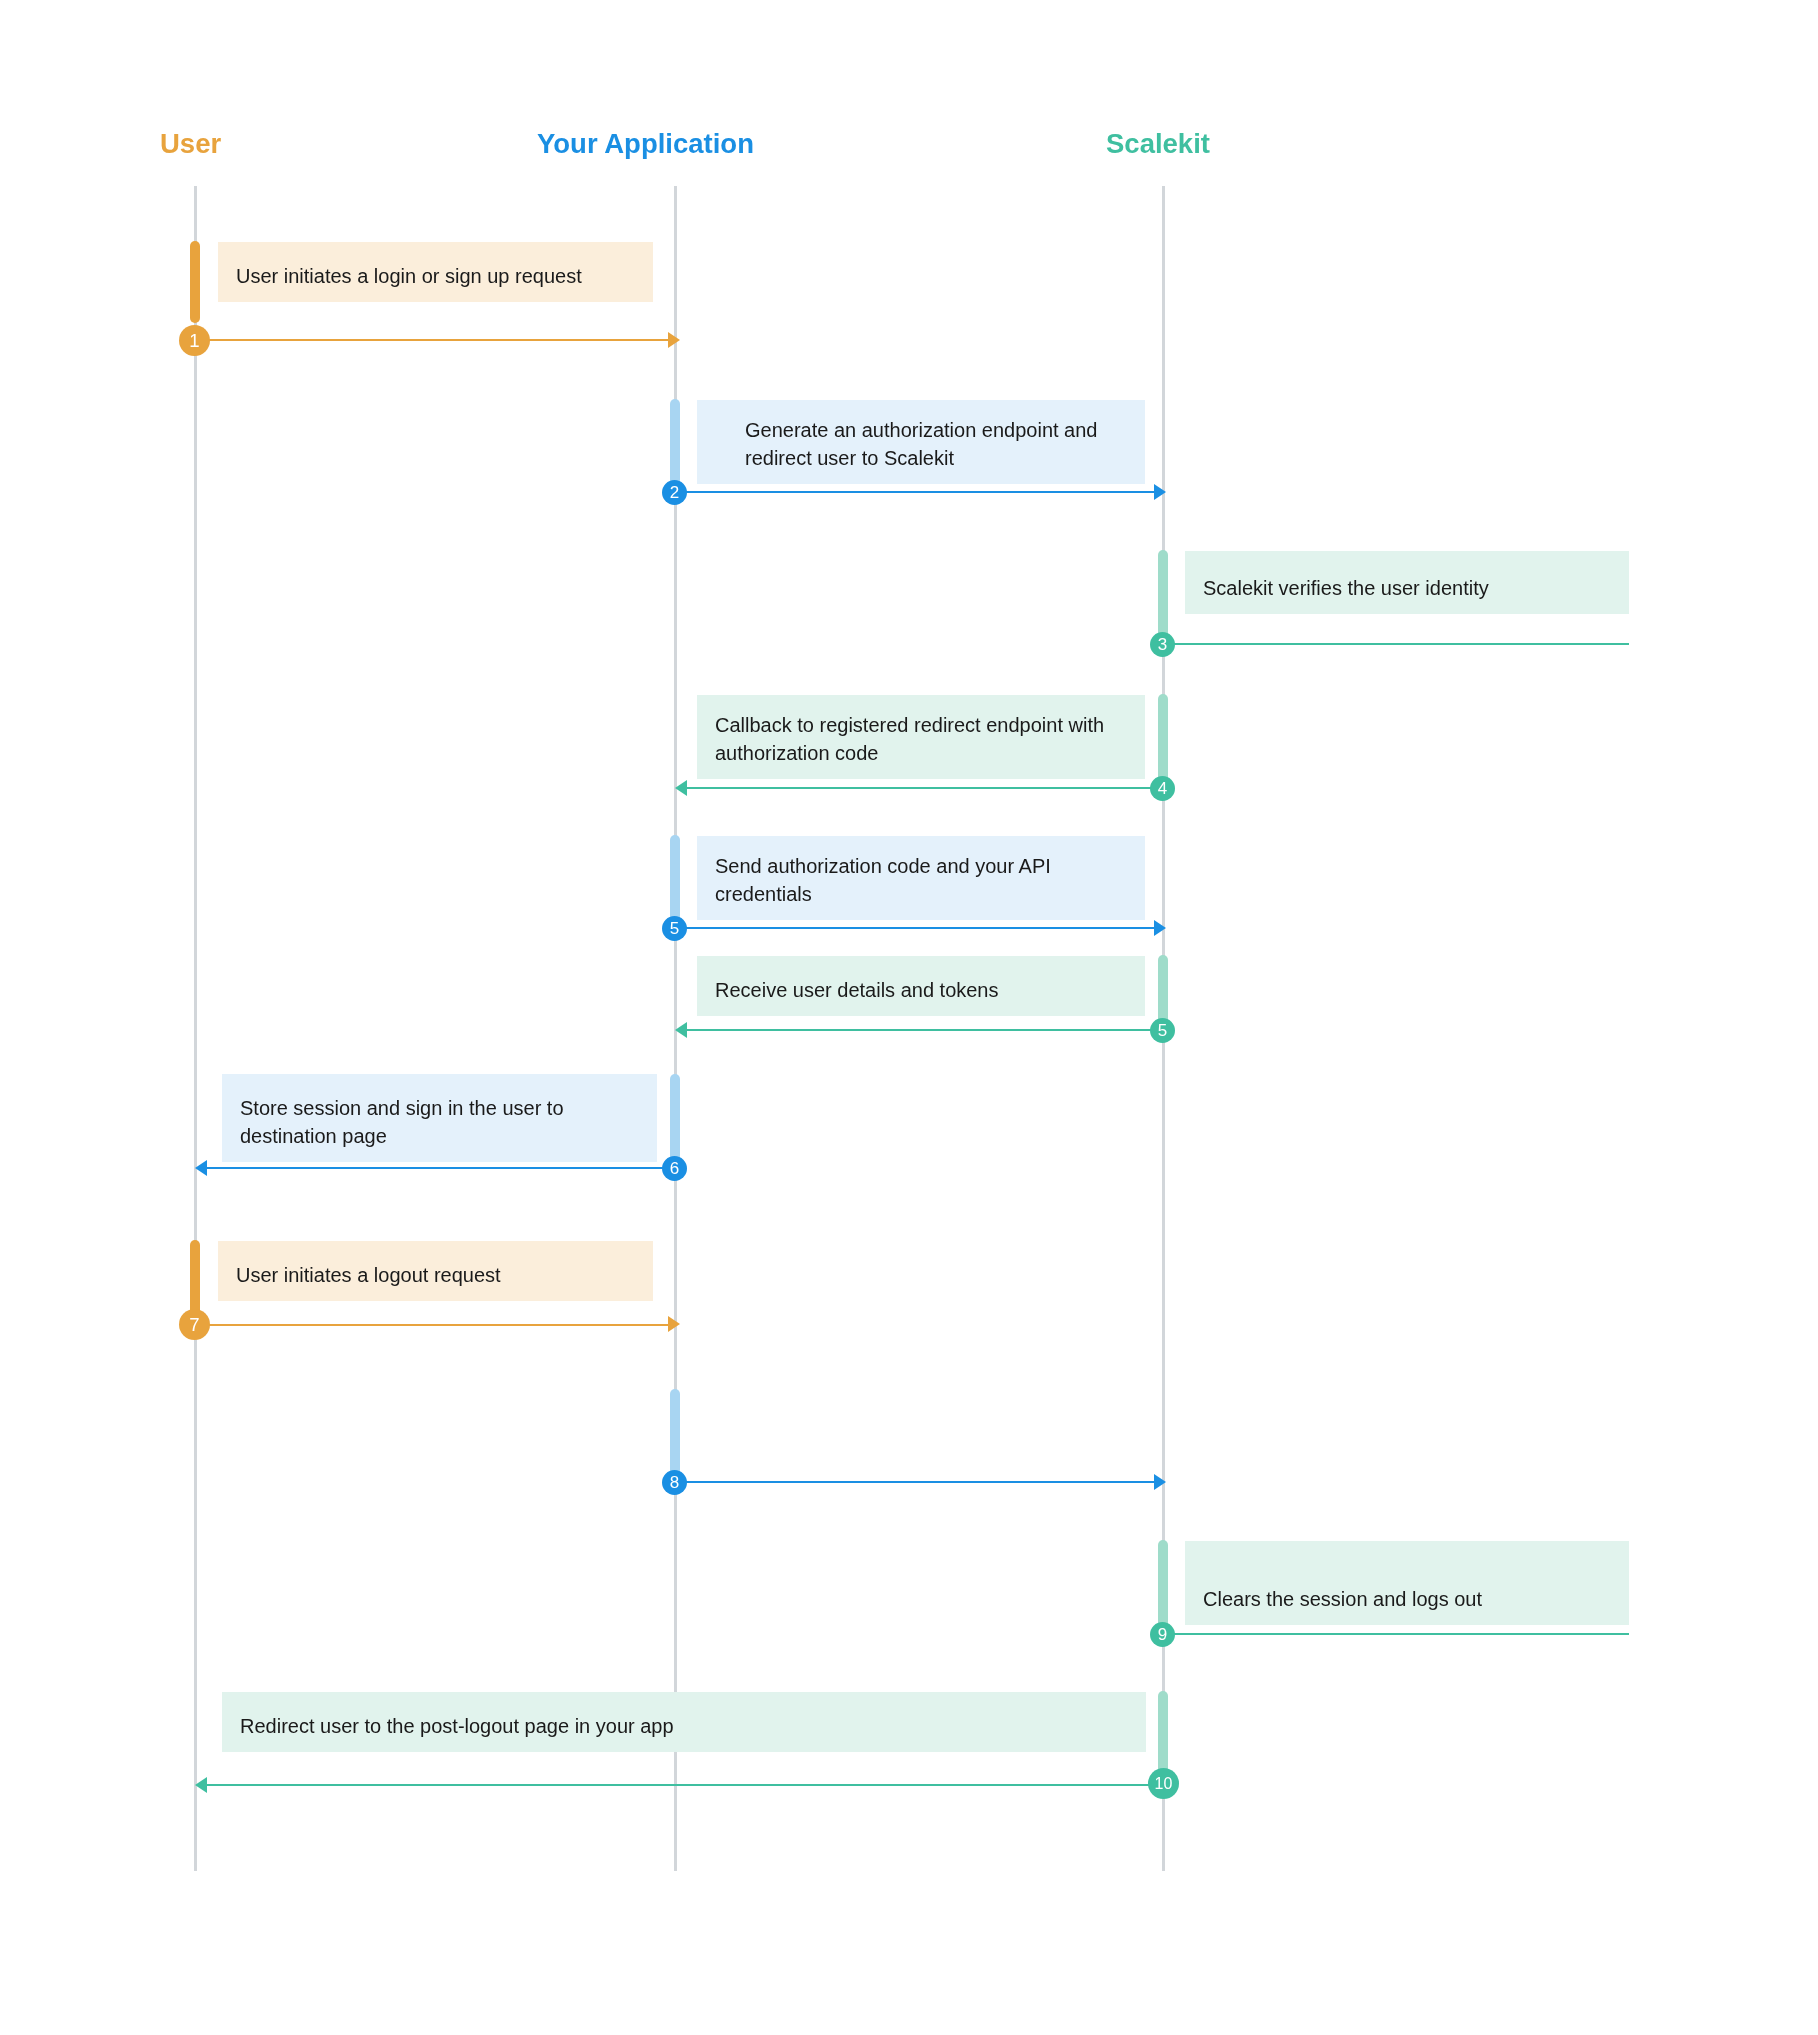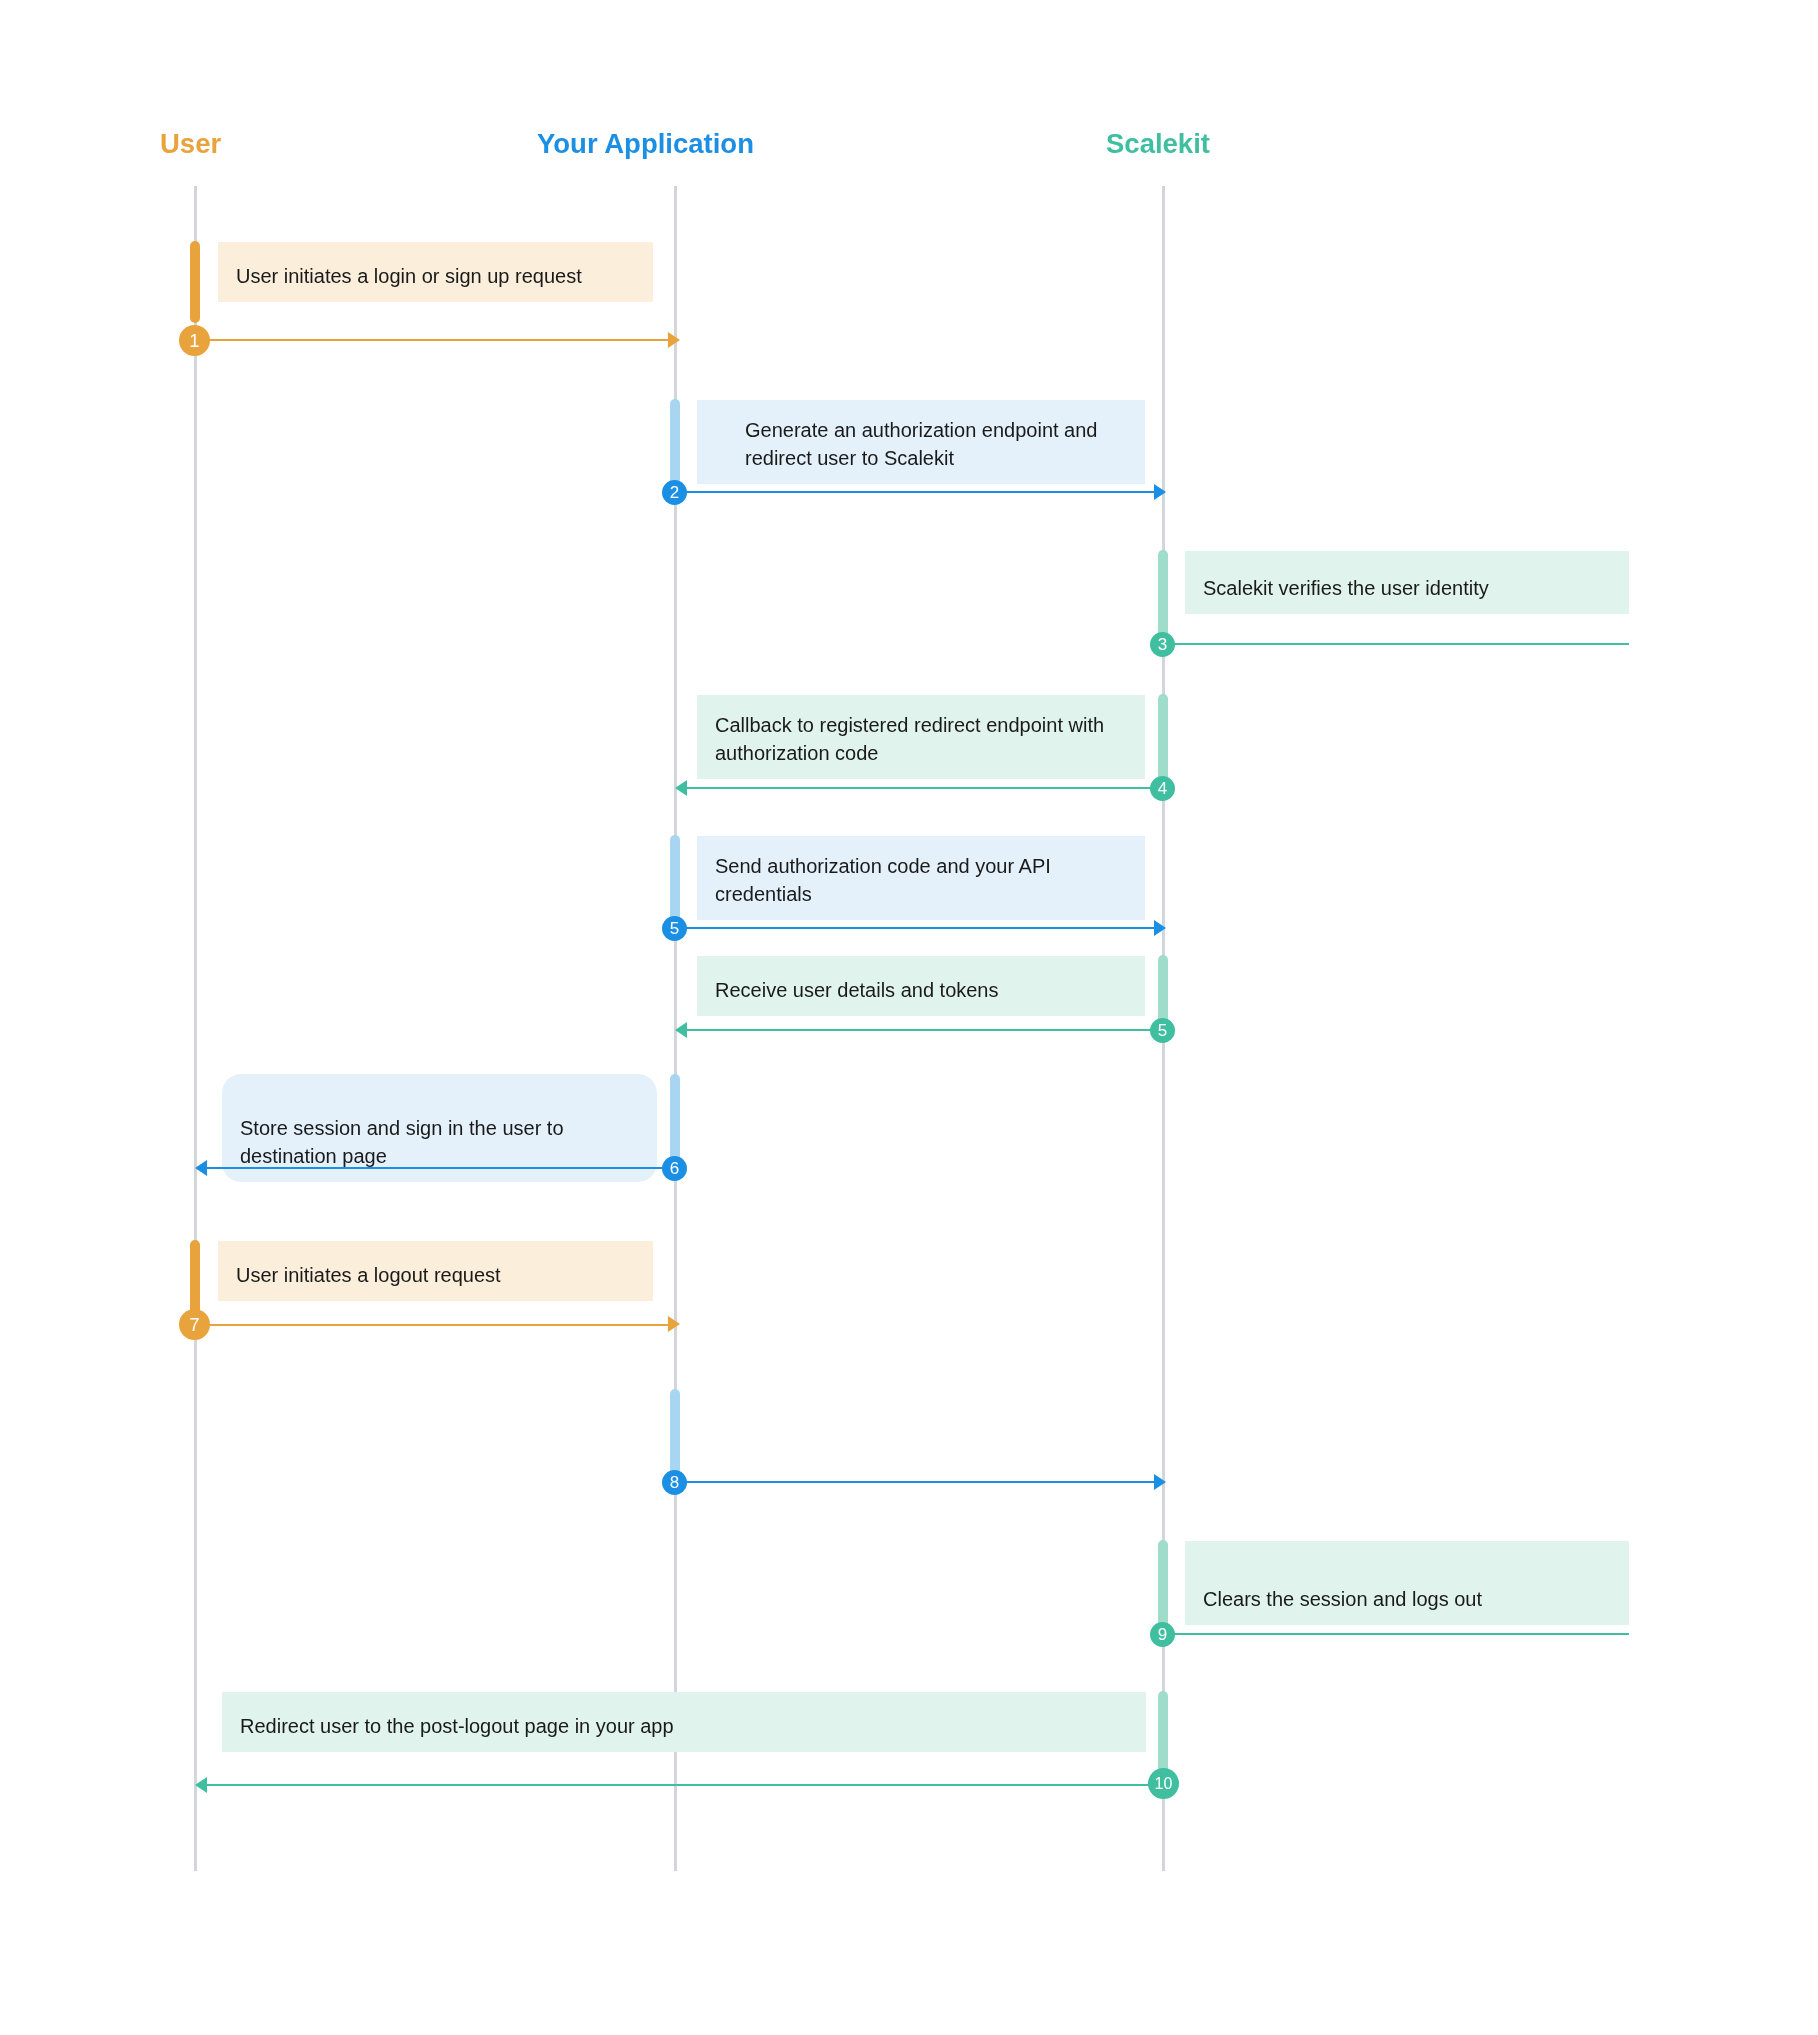--- a/index.html
+++ b/index.html
@@ -147,21 +147,21 @@
 
   <div class="activation" style="left:1158px; top:947px; height:75px; background:#9fdcca;"></div>
   <div class="note" style="left:697px; top:948px; width:448px; height:60px; background:#e1f3ed;">
     <span>Receive user details and tokens</span>
   </div>
   <div class="arrow-line" style="left:679px; top:1021px; width:486px; background:#3fbfa0;"></div>
   <div class="arrow-head left" style="left:675px; top:1014px; color:#3fbfa0;"></div>
   <div class="badge sm" style="left:1150px; top:1010px; background:#3fbfa0;">5</div>
 
   <div class="activation" style="left:670px; top:1066px; height:95px; background:#a8d5f2;"></div>
-  <div class="note" style="left:222px; top:1066px; width:435px; height:108px; background:#e4f1fb;border-radius:19px;">
+  <div class="note" style="left:222px; top:1066px; width:435px; height:88px; background:#e4f1fb;">
     <span>Store session and sign in the user to destination page</span>
   </div>
   <div class="arrow-line" style="left:200px; top:1159px; width:477px; background:#1a8fe3;"></div>
   <div class="arrow-head left" style="left:195px; top:1152px; color:#1a8fe3;"></div>
   <div class="badge sm" style="left:662px; top:1148px; background:#1a8fe3;">6</div>
 
   <div class="activation" style="left:190px; top:1232px; height:84px; background:#e8a33d;"></div>
   <div class="note" style="left:218px; top:1233px; width:435px; height:60px; background:#fbeedb;">
     <span>User initiates a logout request</span>
   </div>

